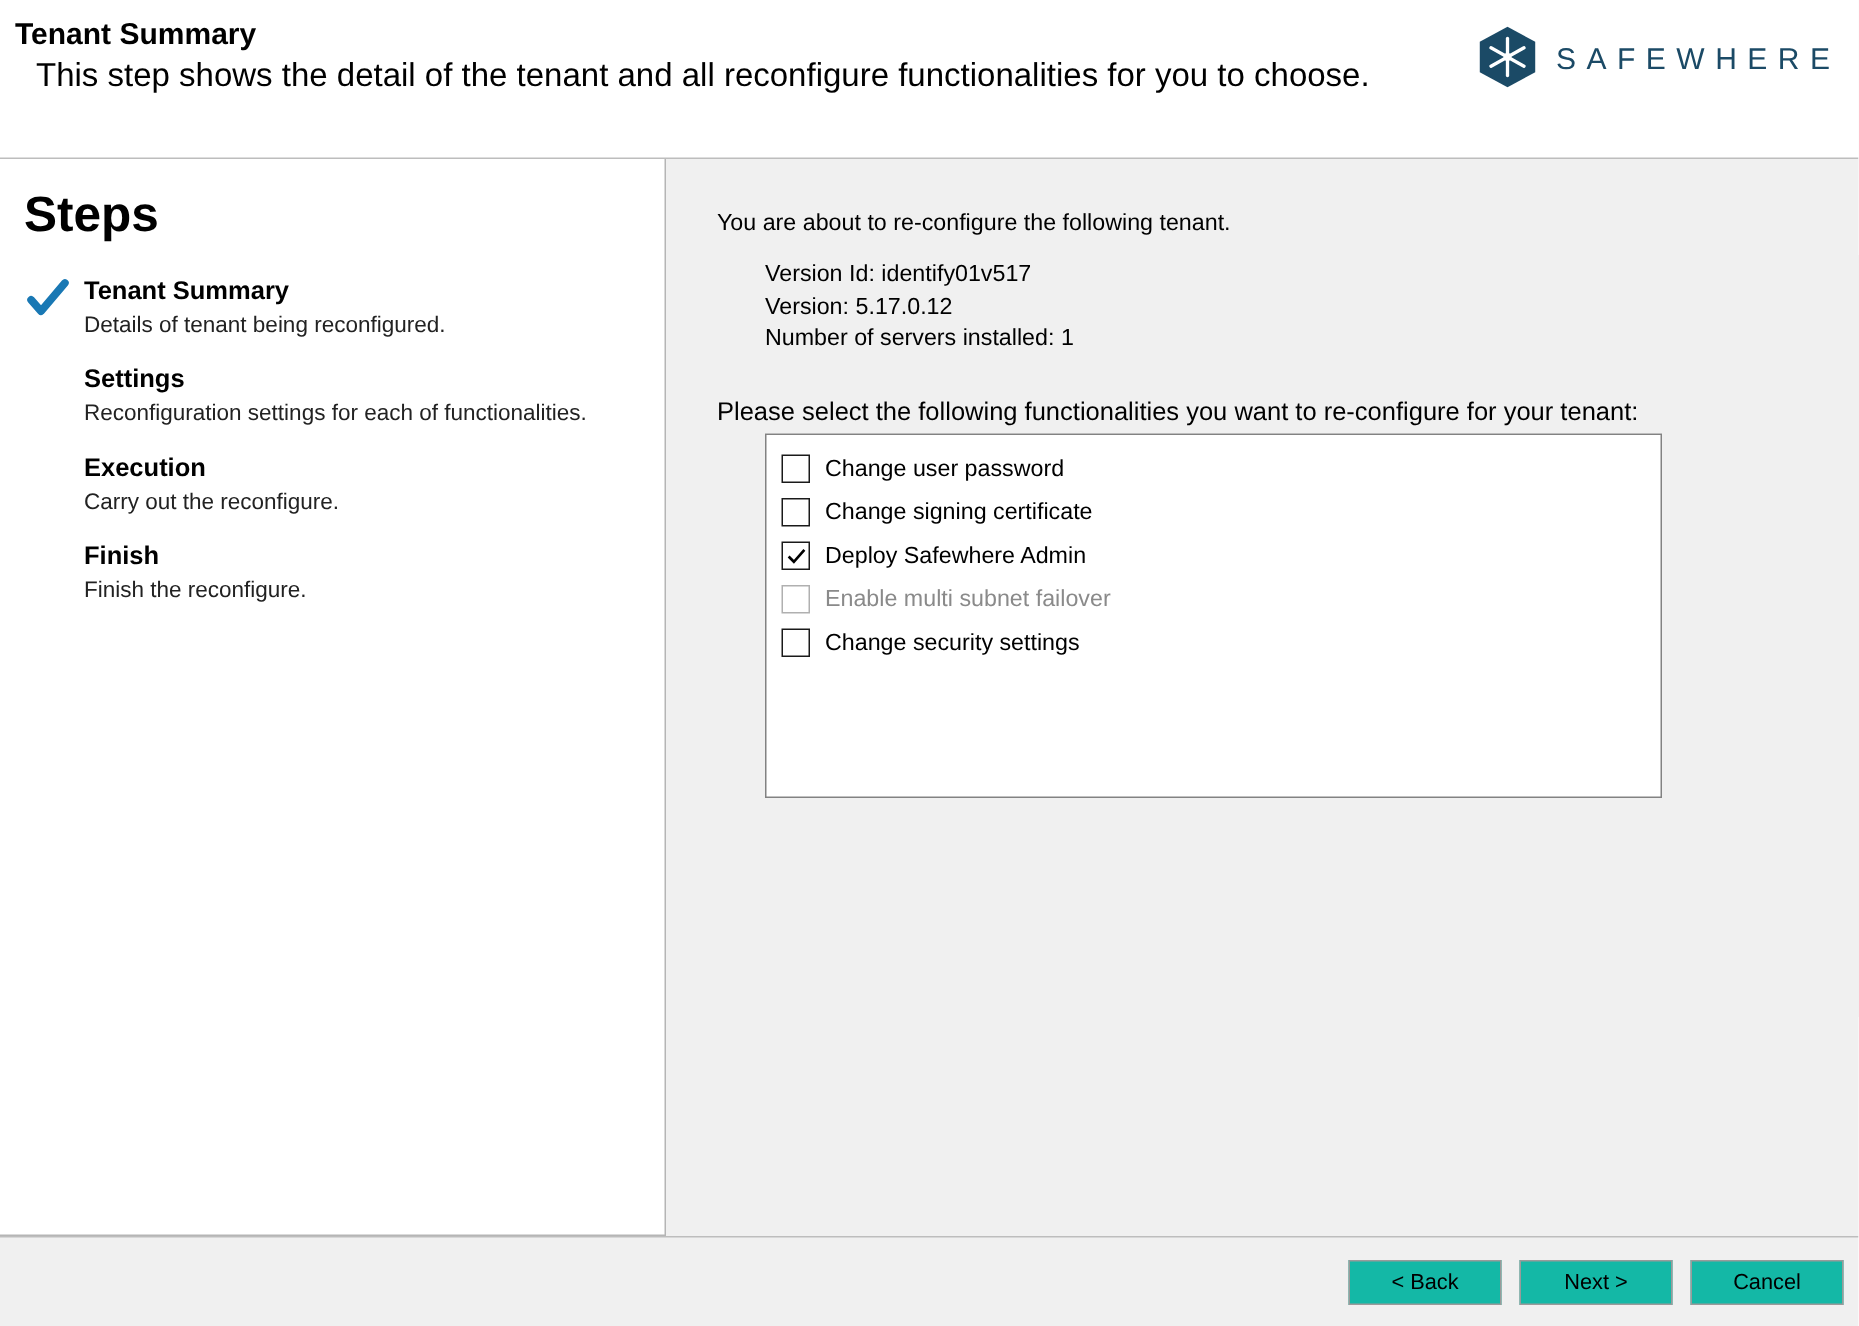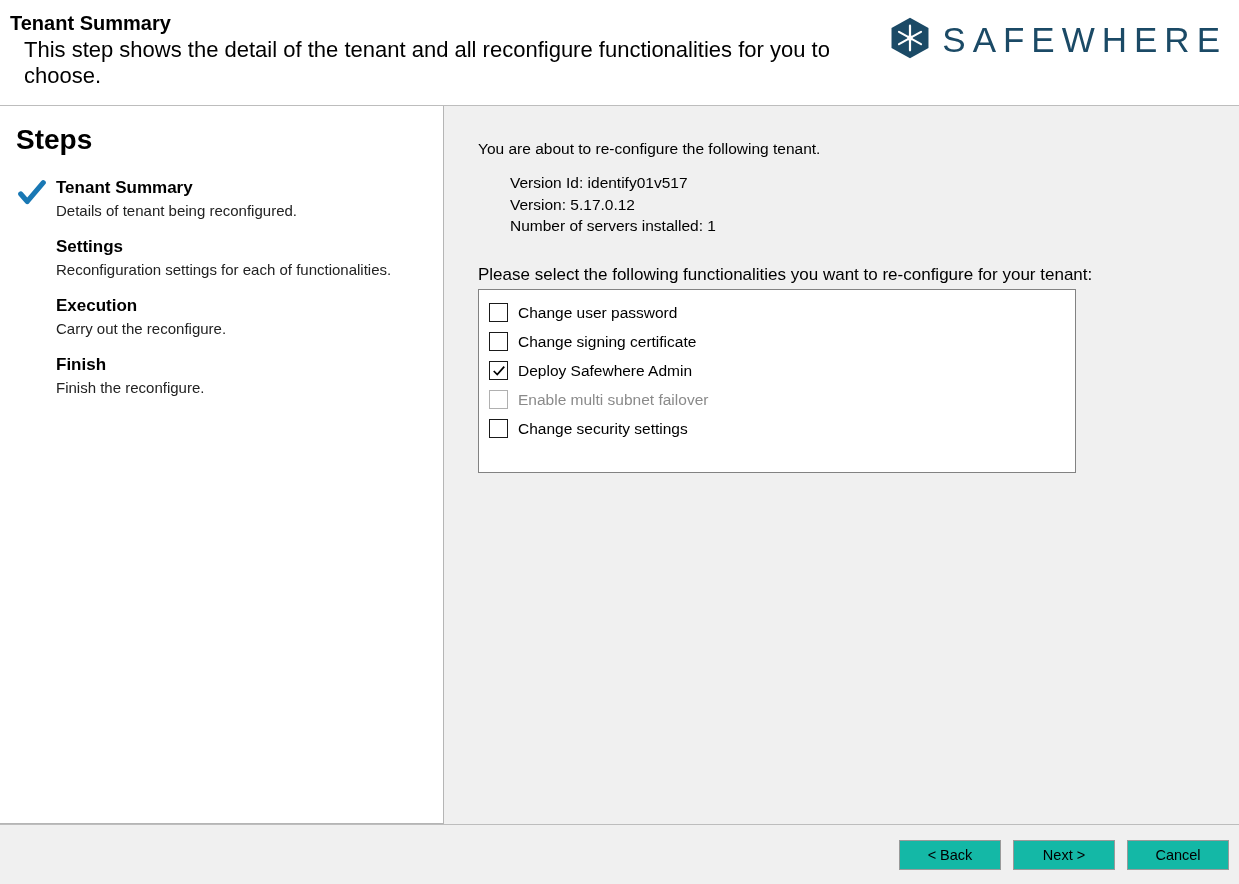--- a/index.html
+++ b/index.html
@@ -35,21 +35,21 @@
     display: flex;
     align-items: center;
     gap: 10px;
     padding-right: 4px;
     padding-top: 8px;
   }
   .logo-hex {
     width: 44px; height: 44px;
   }
   .logo-text {
-    font-size: 35px;
+    font-size: 20px;
     letter-spacing: 7px;
     font-weight: 500;
     color: #1b4a66;
   }
   .divider-h {
     border-top: 1px solid #bdbdbd;
     width: 100%;
   }
   .middle {
     display: flex;
@@ -59,21 +59,21 @@
   .steps-panel {
     width: 444px;
     background: #ffffff;
     border-right: 1px solid #b5b5b5;
     border-bottom: 1px solid #b5b5b5;
     padding: 18px 12px 12px 16px;
     display: flex;
     flex-direction: column;
   }
   .steps-heading {
-    font-size: 28px;
+    font-size: 33px;
     font-weight: bold;
     margin: 0 0 22px 0;
   }
   .step {
     display: flex;
     gap: 8px;
     margin-bottom: 16px;
     padding-left: 0px;
   }
   .step .check-col {
@@ -111,21 +111,22 @@
   }
   .select-line {
     font-size: 17px;
     margin-bottom: 4px;
   }
   .func-box {
     border: 1px solid #828282;
     background: #fff;
     padding: 8px 8px;
     width: 598px;
-    height: 184px;
+    height: 243px;
+    margin-left: 32px;
   }
   .func-row {
     display: flex;
     align-items: center;
     gap: 10px;
     padding: 5px 2px;
   }
   .func-row.disabled { color: #8a8a8a; }
   .cb {
     width: 19px; height: 19px;

